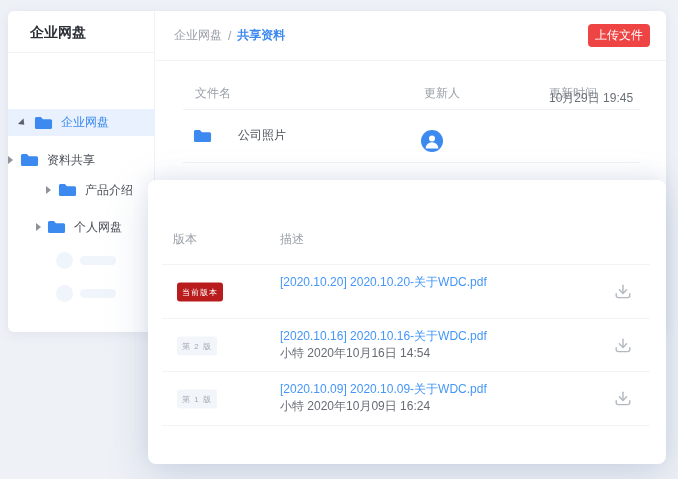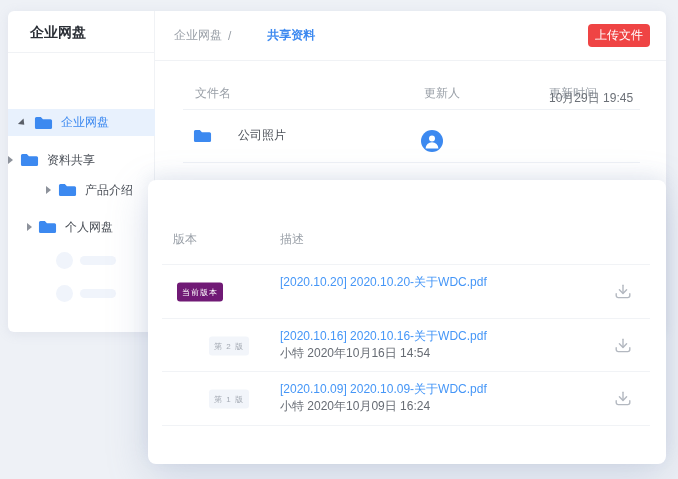--- a/index.html
+++ b/index.html
@@ -49,21 +49,21 @@
   .skel { position:absolute; background:#f0f4fb; }
   .skel-circle { width:17px; height:17px; border-radius:50%; }
   .skel-bar { width:36px; height:9px; border-radius:4.5px; }
   
   .main { position:absolute; left:147px; top:0; right:0; height:100%; }
   .main-header {
     height:50px; border-bottom:1px solid #f0f2f5;
     display:flex; align-items:center; padding:0 16px 0 19px;
   }
   .breadcrumb { font-size:12px; color:#9aa0a8; display:flex; gap:6px; align-items:center; }
-  .breadcrumb .crumb-active { color:#3c89f0; font-weight:bold;margin-left:30px; }
+  .breadcrumb .crumb-active { color:#3c89f0; font-weight:bold; }
   .upload-btn {
     margin-left:auto; width:62px; height:23px; border:none; cursor:pointer;
     background:#ef4444; color:#fff; font-size:12px; border-radius:4px;
     font-family:inherit;
   }
   .file-table { position:relative; font-size:12px; }
   .col-head { position:absolute; color:#9aa0a8; }
   .ft-divider { position:absolute; left:28px; right:26px; height:1px; background:#eef1f5; }
   .file-row-name { position:absolute; display:flex; align-items:center; color:#4a4f57;gap:12px; }
   .avatar {
@@ -87,22 +87,22 @@
     background:#eef2fb; border-radius:2px; border:none; cursor:pointer;
   }
   .v-col-head { position:absolute; font-size:12px; color:#9aa0a8; }
   .v-divider { position:absolute; left:14px; right:16px; height:1px; background:#f1f3f6; }
   .v-row { position:absolute; left:0; width:100%; height:53px; }
   .v-badge {
     position:absolute; left:29px; top:50%; transform:translateY(-50%);
     font-size:8px; padding:4px 5px; border-radius:3px; letter-spacing:1px;
     white-space:nowrap;
   }
-  .v-badge.primary { background:#701a75; color:#fff; }
-  .v-badge.plain { background:#f2f5fa; color:#a4aab3;margin-left:32px; }
+  .v-badge.primary { background:#b91c1c; color:#fff; }
+  .v-badge.plain { background:#f2f5fa; color:#a4aab3; }
   .v-link {
     position:absolute; left:132px; top:9px; font-size:12px; color:#4596f7;
     text-decoration:none; white-space:nowrap;
   }
   .v-meta { position:absolute; left:132px; top:26px; font-size:12px; color:#666b73; white-space:nowrap; }
   .v-download {
     position:absolute; right:34px; top:50%; transform:translateY(-50%);
     width:18px; height:18px; cursor:pointer; background:none; border:none; padding:0;
   }
 </style>
@@ -145,21 +145,21 @@
       </div>
 
       <div class="tree-row" style="top:126px; height:22px; padding-left:38px;text-align:center;">
         <span class="caret-collapsed"></span>
         <svg class="folder-svg" style="margin-left:7px" viewBox="0 0 20 16">
             <use href="#folder-shape"></use>
           </svg>
         <span class="tree-label">产品介绍</span>
       </div>
 
-      <div class="tree-row" style="top:163px; height:22px; padding-left:19px;">
+      <div class="tree-row" style="top:163px; height:22px; padding-left:28px;">
         <span class="caret-collapsed"></span>
         <svg class="folder-svg" style="margin-left:6px" viewBox="0 0 20 16">
             <use href="#folder-shape"></use>
           </svg>
         <span class="tree-label">个人网盘</span>
       </div>
 
       <span class="skel skel-circle" style="left:48px; top:199px;"></span>
       <span class="skel skel-bar" style="left:72px; top:203px;"></span>
       <span class="skel skel-circle" style="left:48px; top:232px;"></span>

